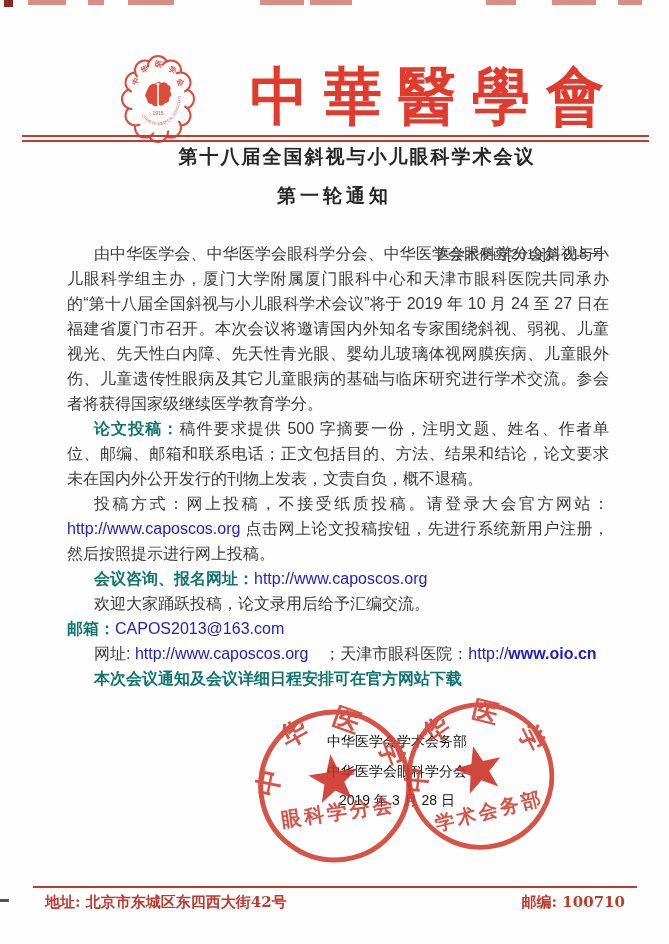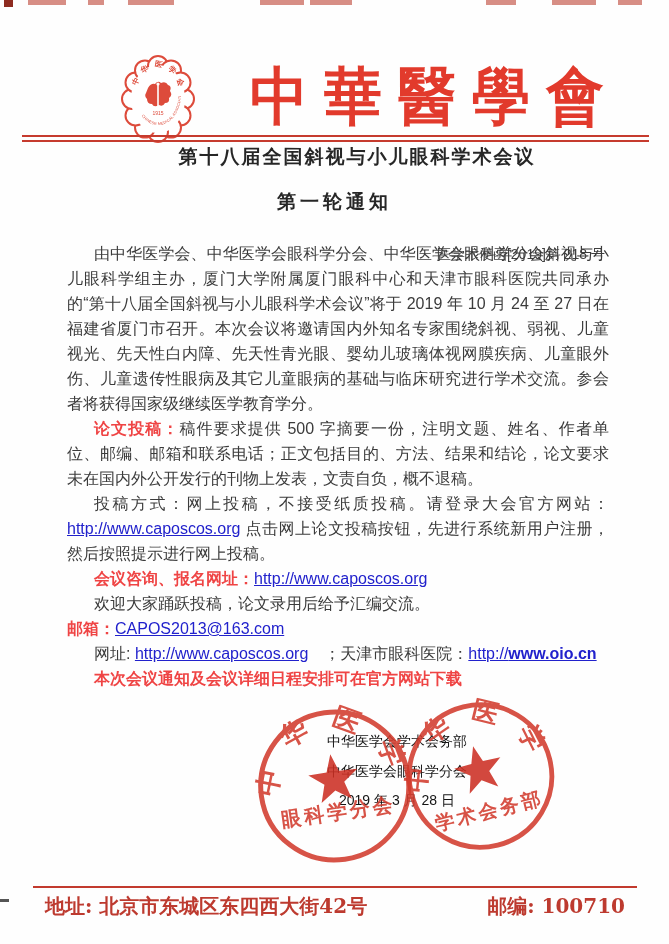--- a/index.html
+++ b/index.html
@@ -17,48 +17,48 @@
         font-family:"DejaVu Serif","Liberation Serif",serif;font-weight:700;
         font-size:58px;color:#e23a2c;letter-spacing:16px;white-space:nowrap;
         transform:scaleY(1.08);}
   .dbl-line{position:absolute;left:22px;right:20px;top:135px;height:3px;
         border-top:2px solid #c63b2e;border-bottom:2px solid #c63b2e;}
   .doc-title{position:absolute;left:0;right:0;top:144px;text-align:center;
         font-family:"DejaVu Serif","Liberation Serif",serif;
         font-size:19px;font-weight:700;color:#262626;letter-spacing:2px;padding-left:45px;}
   .doc-subtitle{position:absolute;left:0;right:0;top:183px;text-align:center;
         font-family:"DejaVu Serif","Liberation Serif",serif;
-        font-size:19px;font-weight:700;color:#262626;letter-spacing:4px;margin-top:6px;}
+        font-size:19px;font-weight:700;color:#262626;letter-spacing:4px;}
   .doc-number{position:absolute;right:64px;top:216px;font-size:14px;color:#3f3f3f;margin-top:30px;}
 
   
   .body-text{position:absolute;left:67px;top:241px;width:542px;
         font-size:16px;line-height:25px;text-align:justify;color:#3b3b3b;}
   .body-text p{margin:0;}
   .indent{text-indent:27px;}
-  .b{font-weight:700;color:#ef4444;}
+  .b{font-weight:700;color:#0f766e;}
   .ml-mail{margin-left:103px;}
   .ml-contact{margin-left:90px;}
-  .lnk{color:#2121cc;text-decoration:underline;cursor:pointer;}
+  .lnk{color:#2121cc;cursor:pointer;}
   .lnk .b{color:#2121cc;}
 
   
   .signature{position:absolute;left:132px;top:727px;width:530px;text-align:center;
         font-size:14px;line-height:29.5px;color:#141414;}
 
   
   .stamp{position:absolute;opacity:.87;}
   .stamp-left{left:255px;top:706px;transform:rotate(-8deg);}
   .stamp-right{left:404px;top:699px;transform:rotate(-14deg);}
 
   
   .footer-line{position:absolute;left:33px;right:32px;top:886px;border-top:2px solid #c23a2e;}
   .footer-text{position:absolute;left:45px;right:44px;top:893px;
         font-family:"DejaVu Serif","Liberation Serif",serif;
-        font-size:20px;font-weight:600;color:#bd3a2f;display:flex;justify-content:space-between;gap:9px;}
+        font-size:15px;font-weight:600;color:#bd3a2f;display:flex;justify-content:space-between;gap:9px;}
   .edge-dash{position:absolute;left:0;top:899px;width:9px;height:3px;background:#555;}
 </style>
 </head>
 <body>
 
 <div class="page">
 
   <div class="top-marks">
     <span class="dark" style="left:4px;width:9px"></span>
     <span style="left:28px;width:38px"></span>

